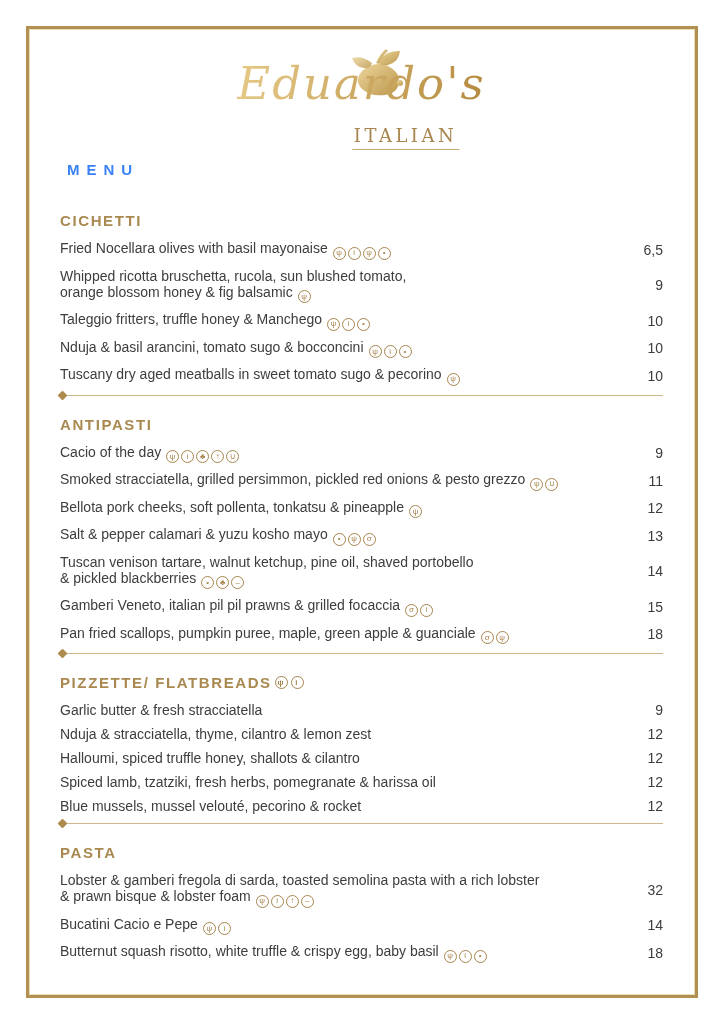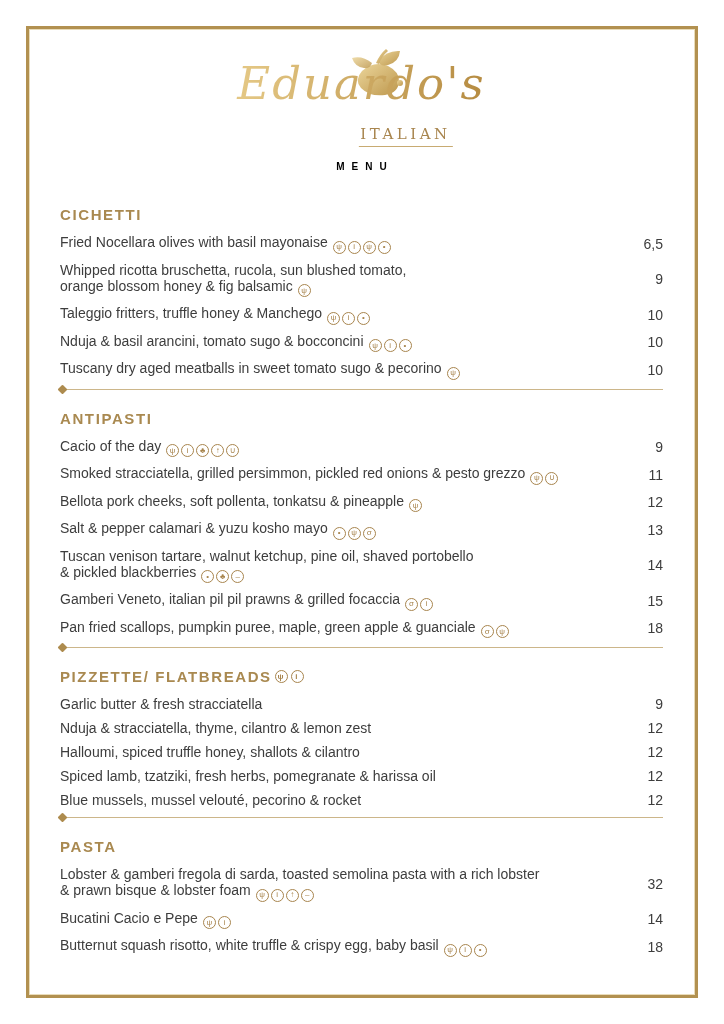--- a/index.html
+++ b/index.html
@@ -23,28 +23,28 @@
   .script {
     position:absolute; left:0; top:4px; width:100%; text-align:center;
     font-family:"DejaVu Serif", serif; font-style:italic; font-size:45px;
     background:linear-gradient(100deg,#e3c683 10%, #b78d43 90%);
     -webkit-background-clip:text; background-clip:text;
     -webkit-text-fill-color:transparent; color:#c7a156;
     letter-spacing:2px; white-space:nowrap;
   }
   .tagline-wrap { position:absolute; top:72px; left:calc(50% + 44px); transform:translateX(-50%); }
   .tagline {
-    font-family:"DejaVu Serif", serif; font-size:15px; letter-spacing:3.5px;
+    font-family:"DejaVu Serif", serif; font-size:18px; letter-spacing:3.5px;
     color:#a8854e; border-bottom:1px solid #c8ab72; padding:0 2px 3px;
     white-space:nowrap;
   }
   
   .menu-title {
-    text-align:center; font-size:10px; font-weight:bold; letter-spacing:7px;
-    color:#000000; margin:10px 0 34px; text-indent:7px;
+    font-size:15px; font-weight:bold; letter-spacing:7px;
+    color:#3b82f6; margin:10px 0 34px; text-indent:7px;
   }
   
   .section-title {
     display:flex; align-items:center; font-size:15px; font-weight:bold;
     letter-spacing:1.6px; color:#a98950; margin:0 0 11px;
   }
   .section-title .allergen-icon { margin-left:3px; }
   .section-title .allergen-icon:first-of-type { margin-left:8px; }
   .item {
     display:flex; align-items:center; margin-bottom:8px;

